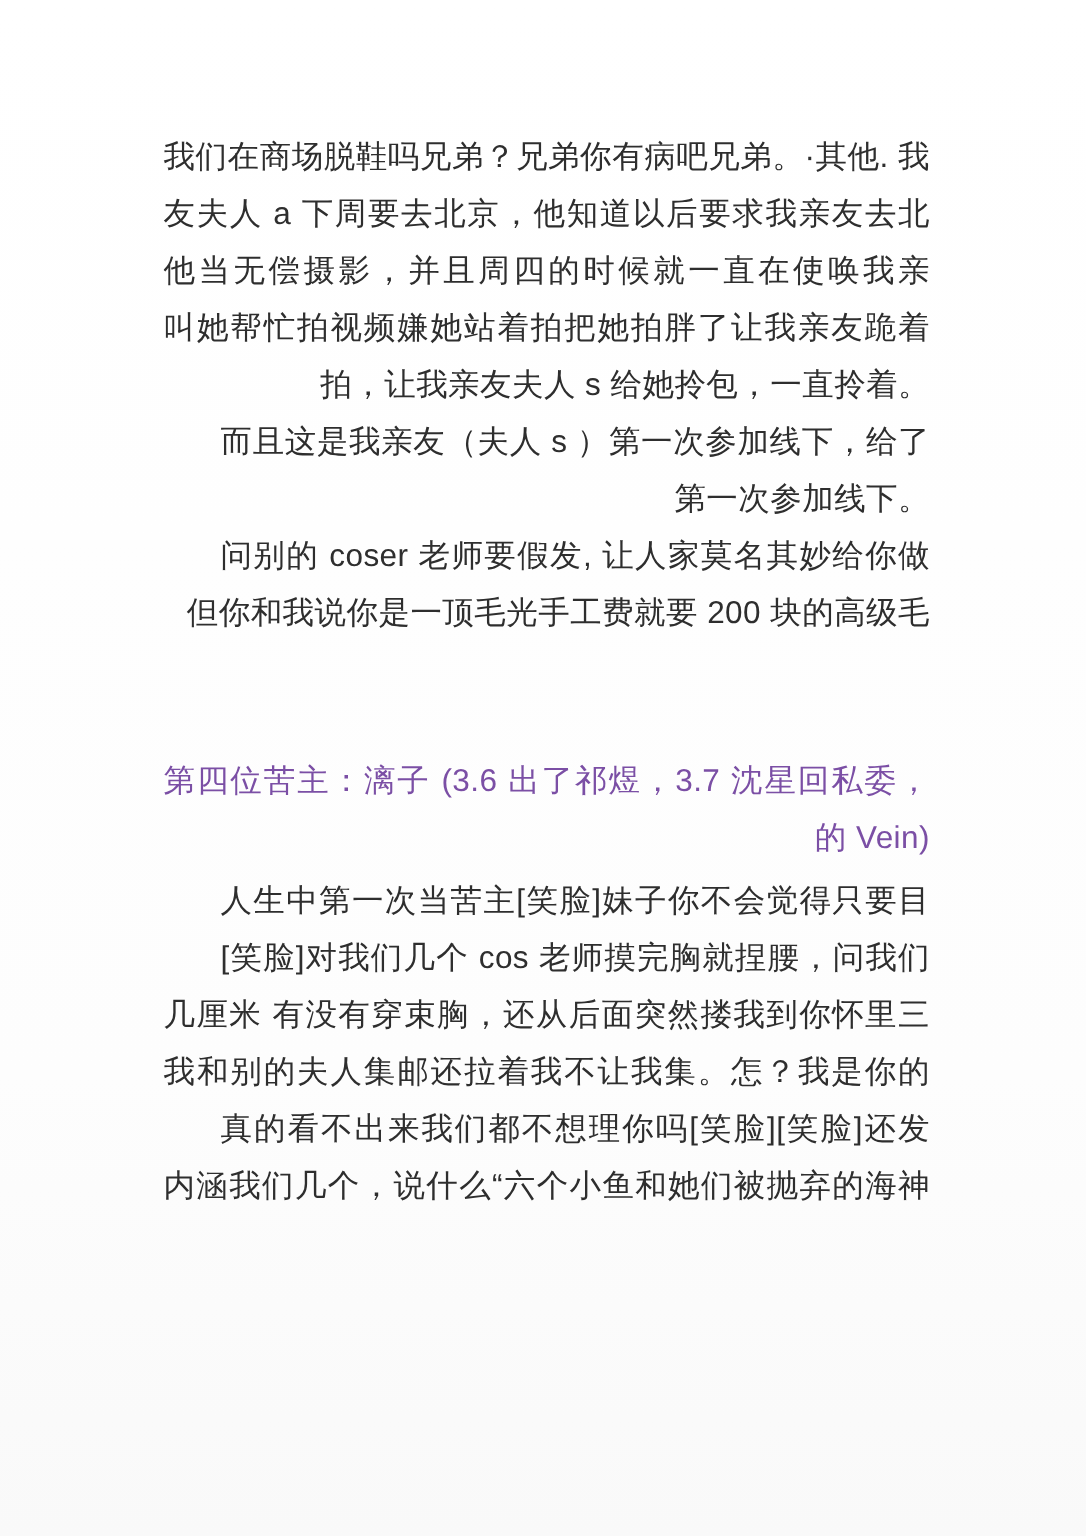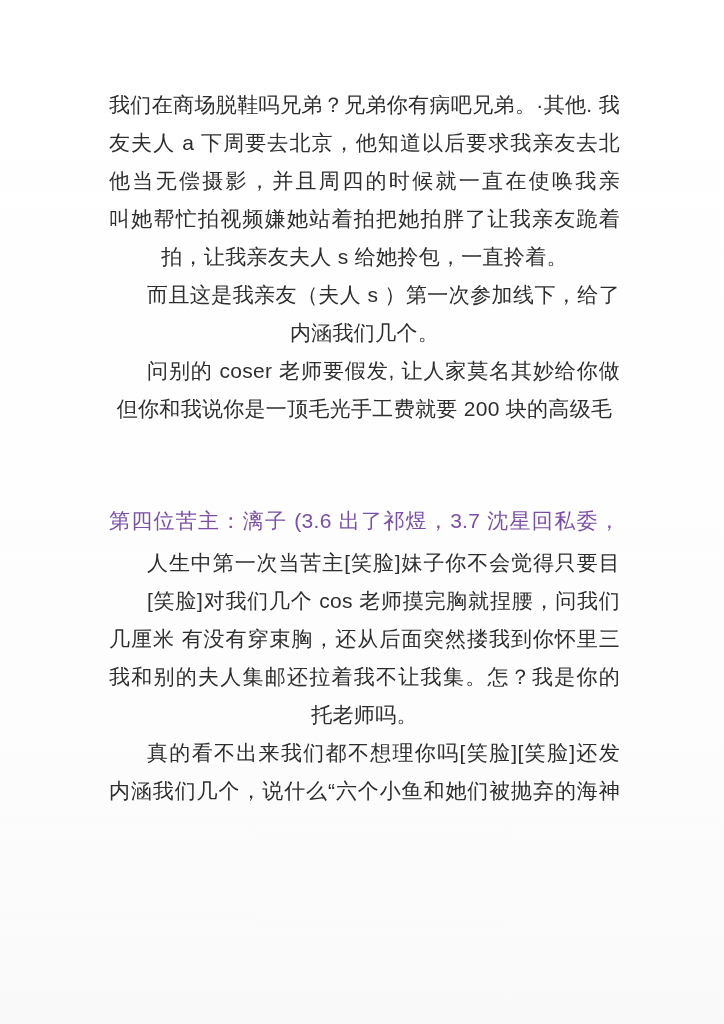--- a/index.html
+++ b/index.html
@@ -23,21 +23,21 @@
   .para {
     margin: 0;
   }
   .ln {
     font-size: 21px;
     line-height: 38px;
     height: 38px;
     letter-spacing: 0.3px;
     white-space: normal;
     overflow: hidden;
-    text-align: center;
+    text-align: right;
   }
   .ln.fill {
     text-align: justify;
     text-align-last: justify;
   }
   .ln.indent {
     text-indent: 38px;
   }
   .heading {
     margin: 74px 0 4px 0;
@@ -55,41 +55,41 @@
   <p class="para">
     <span class="ln fill" style="display:block">我们在商场脱鞋吗兄弟？兄弟你有病吧兄弟。·其他. 我的亲</span>
     <span class="ln fill" style="display:block">友夫人 a 下周要去北京，他知道以后要求我亲友去北京给</span>
     <span class="ln fill" style="display:block">他当无偿摄影，并且周四的时候就一直在使唤我亲友，包括</span>
     <span class="ln fill" style="display:block">叫她帮忙拍视频嫌她站着拍把她拍胖了让我亲友跪着给他</span>
     <span class="ln" style="display:block">拍，让我亲友夫人 s 给她拎包，一直拎着。</span>
   </p>
 
   <p class="para">
     <span class="ln fill indent" style="display:block">而且这是我亲友（夫人 s ）第一次参加线下，给了她</span>
-    <span class="ln" style="display:block">内涵我们几个。</span>
+    <span class="ln" style="display:block">第一次参加线下。</span>
   </p>
 
   <p class="para">
     <span class="ln fill indent" style="display:block">问别的 coser 老师要假发, 让人家莫名其妙给你做假发,</span>
     <span class="ln" style="display:block">但你和我说你是一顶毛光手工费就要 200 块的高级毛娘</span>
   </p>
 
   <p class="para heading">
     <span class="ln fill" style="display:block">第四位苦主：漓子 (3.6 出了祁煜，3.7 沈星回私委，3.8 出</span>
+    <span class="ln" style="display:block">的 Vein)</span>
   </p>
 
   <p class="para">
     <span class="ln fill indent" style="display:block">人生中第一次当苦主[笑脸]妹子你不会觉得只要目光所</span>
   </p>
 
   <p class="para">
     <span class="ln fill indent" style="display:block">[笑脸]对我们几个 cos 老师摸完胸就捏腰，问我们垫了</span>
     <span class="ln fill" style="display:block">几厘米 有没有穿束胸，还从后面突然搂我到你怀里三次，</span>
     <span class="ln fill" style="display:block">我和别的夫人集邮还拉着我不让我集。怎？我是你的专属委</span>
-    <span class="ln" style="display:block">托老师吗。</span>
   </p>
 
   <p class="para">
     <span class="ln fill indent" style="display:block">真的看不出来我们都不想理你吗[笑脸][笑脸]还发 pyq</span>
     <span class="ln fill" style="display:block">内涵我们几个，说什么“六个小鱼和她们被抛弃的海神的新</span>
   </p>
 
 </div>
 
 </body></html>

